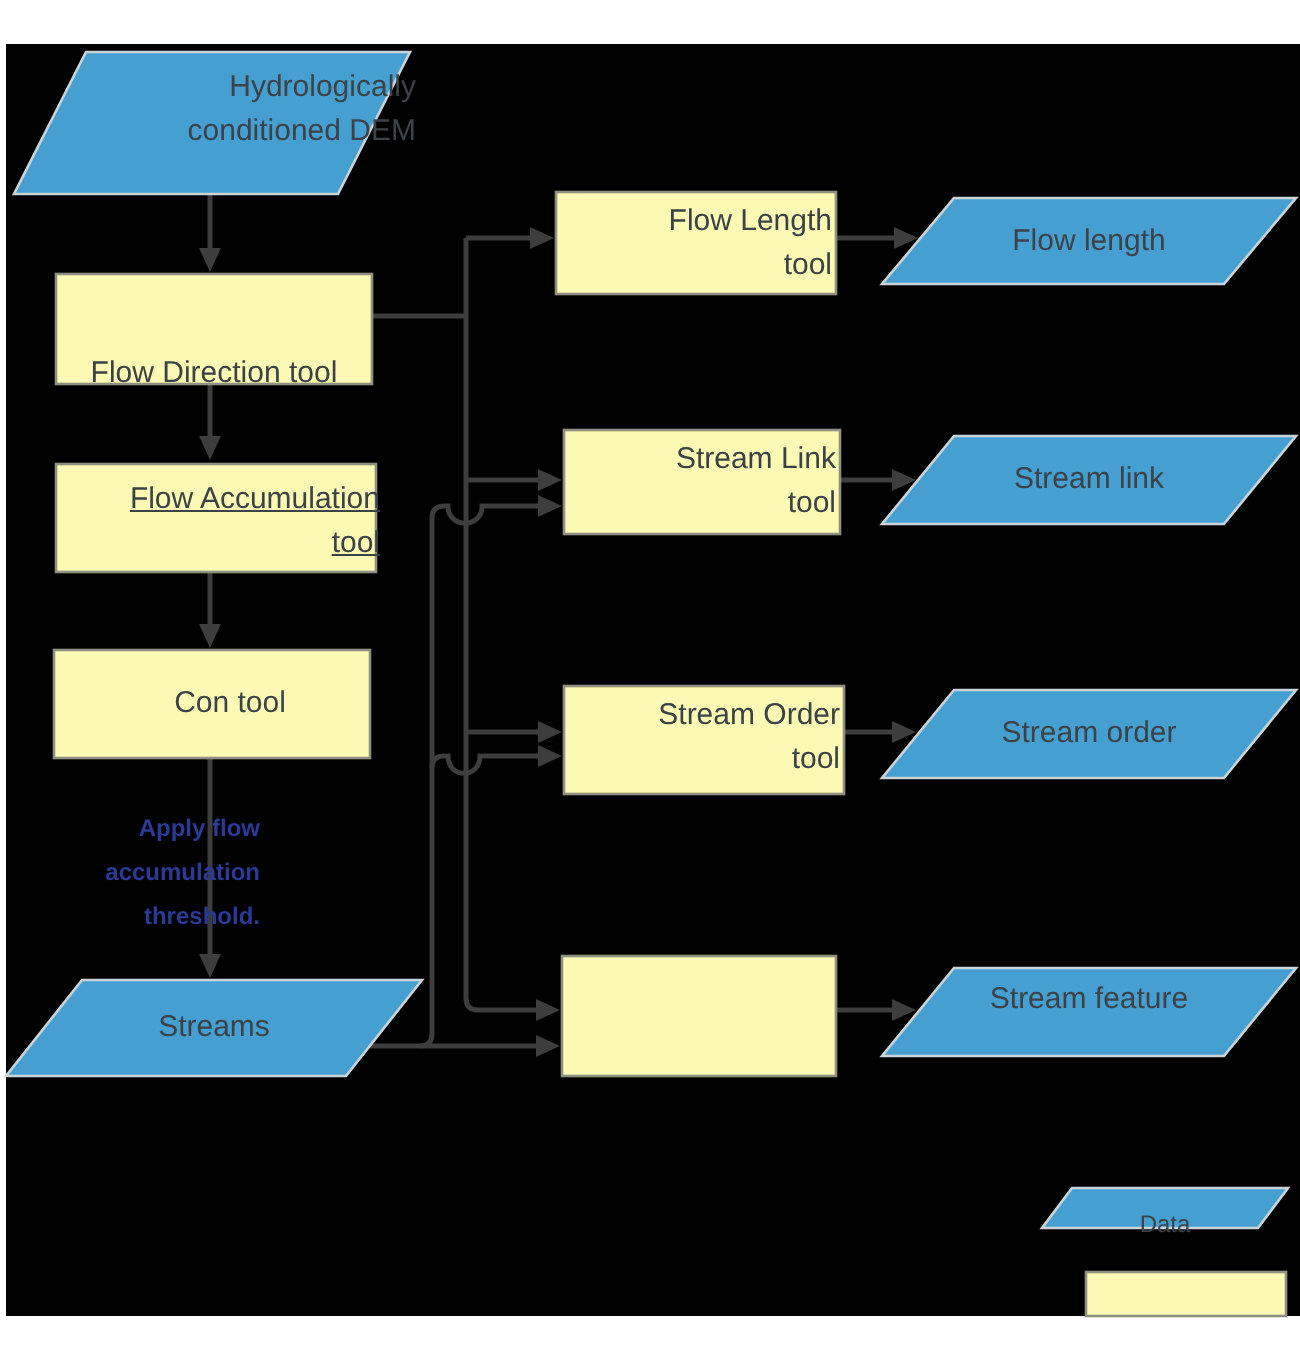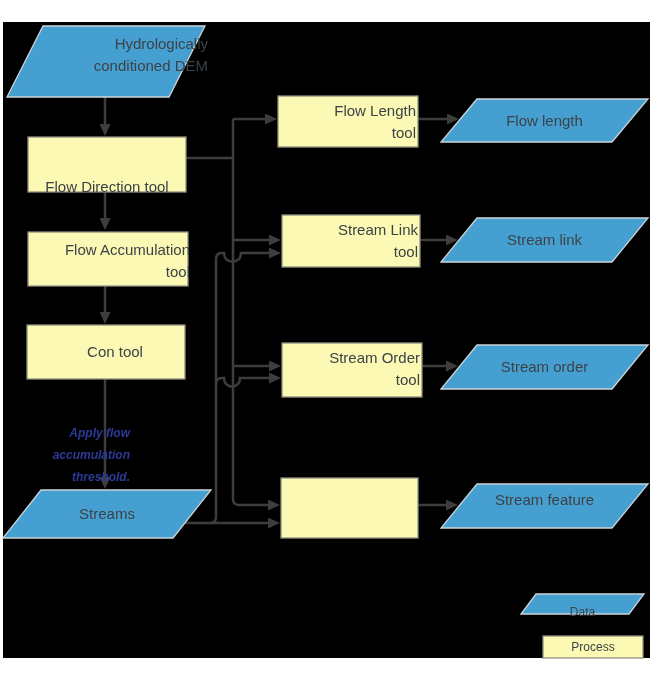--- a/index.html
+++ b/index.html
@@ -72,26 +72,26 @@
       <rect class="shape-process" x="543" y="636" width="100" height="22"></rect>
     </g>
   </svg>
 
   <div class="labels">
     <div class="lbl" style="left:38px;top:33px;width:170px;">Hydrologically
 conditioned DEM</div>
 
     <div class="lbl center" style="left:28px;top:137px;width:158px;height:41px;margin-top:29px;">Flow Direction tool</div>
 
-    <div class="lbl" style="left:40px;top:239px;width:150px;">Flow Accumulation
+    <div class="lbl" style="left:40px;top:239px;width:150px;text-decoration:underline;">Flow Accumulation
 tool</div>
 
     <div class="lbl center" style="left:27px;top:325px;width:176px;height:54px;">Con tool</div>
 
-    <div class="lbl annotation" style="left:20px;top:422px;width:110px;font-style:italic;">Apply flow
+    <div class="lbl annotation" style="left:20px;top:403px;width:110px;">Apply flow
 accumulation
 threshold.</div>
 
     <div class="lbl center" style="left:3px;top:490px;width:208px;height:48px;">Streams</div>
 
     <div class="lbl" style="left:296px;top:100px;width:120px;">Flow Length
 tool</div>
 
     <div class="lbl" style="left:298px;top:219px;width:120px;">Stream Link
 tool</div>
@@ -103,15 +103,14 @@
     <div class="lbl center" style="left:441px;top:99px;width:207px;height:43px;">Flow length</div>
 
     <div class="lbl center" style="left:441px;top:218px;width:207px;height:44px;">Stream link</div>
 
     <div class="lbl center" style="left:441px;top:345px;width:207px;height:44px;">Stream order</div>
 
     <div class="lbl center" style="left:441px;top:484px;width:207px;height:32px;">Stream feature</div>
 
     <div class="lbl center small" style="left:521px;top:594px;width:123px;height:36px;">Data</div>
 
-    <div class="lbl center small" style="left:543px;top:636px;width:100px;height:22px;">Process</div>
   </div>
 </div>
 
 </body></html>

